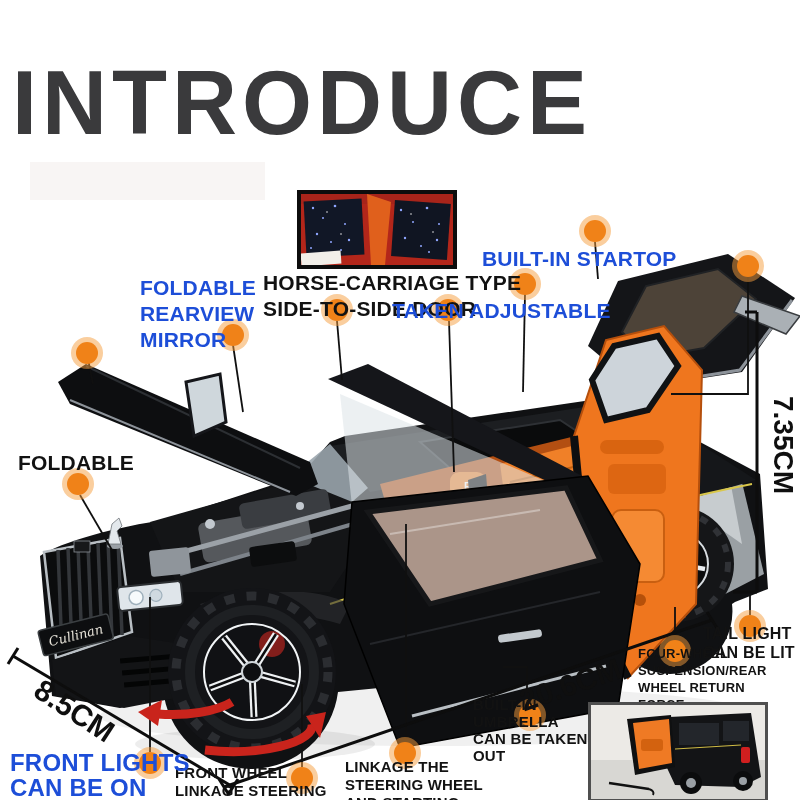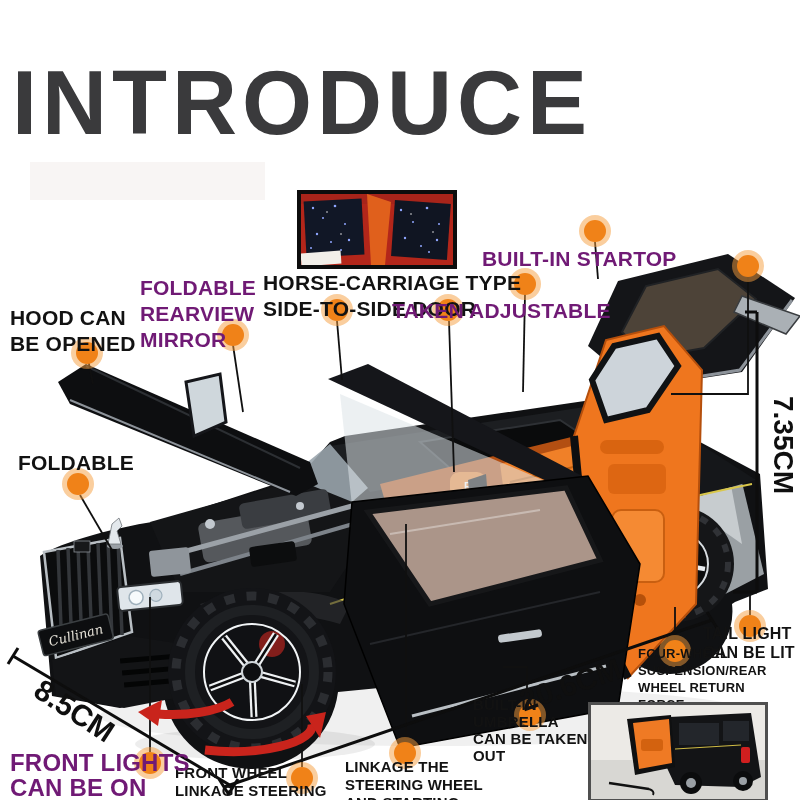--- a/index.html
+++ b/index.html
@@ -3,21 +3,21 @@
 <meta charset="utf-8">
 <style>
   html,body{margin:0;padding:0;background:#ffffff;}
   #canvas{position:relative;width:800px;height:800px;background:#ffffff;overflow:hidden;
           font-family:"Liberation Sans",sans-serif;margin-top:44px;}
   .layer{position:absolute;left:0;top:0;pointer-events:none;}
   #title{position:absolute;left:12px;top:14px;font-size:90px;font-weight:700;letter-spacing:5px;
          color:#3a3a3c;z-index:4;line-height:1;}
   #faint-block{position:absolute;left:30px;top:118px;width:235px;height:38px;background:#f8f5f4;z-index:0;}
   .lbl{position:absolute;font-weight:700;white-space:pre-line;z-index:5;color:#121212;letter-spacing:.2px;}
-  .purple{color:#701a75;}
+  .purple{color:#1d4ed8;}
   .md{font-size:21px;line-height:26px;}
   .sm{font-size:15px;line-height:18px;}
   .xs{font-size:13px;line-height:17px;}
   .dim{position:absolute;font-weight:700;color:#0f0f0f;z-index:4;white-space:nowrap;}
   #dim-height{left:799px;top:352px;font-size:28px;transform:rotate(90deg);transform-origin:left top;}
   #dim-length{left:518px;top:624px;font-size:30px;transform:rotate(-19deg);}
   #dim-width{left:30px;top:650px;font-size:30px;transform:rotate(33deg);}
   .dot{position:absolute;width:22px;height:22px;border-radius:50%;background:#f08218;
        box-shadow:0 0 0 5px rgba(246,157,62,.5);z-index:3;}
   .inset{position:absolute;z-index:5;background:#fff;}
@@ -236,22 +236,20 @@
   <span class="dot" style="left:664px;top:596px"></span>
   <span class="dot" style="left:739px;top:571px"></span>
 
   <div class="lbl md purple" style="left:482px;top:202px">BUILT-IN STARTOP</div>
   <div class="lbl md" style="left:263px;top:226px">HORSE-CARRIAGE TYPE
 SIDE-TO-SIDE DOOR</div>
   <div class="lbl md purple" style="left:140px;top:231px">FOLDABLE
 REARVIEW
 MIRROR</div>
   <div class="lbl md purple" style="left:392px;top:254px">TAKEN ADJUSTABLE</div>
-  <div class="lbl md" style="left:10px;top:261px">HOOD CAN
-BE OPENED</div>
   <div class="lbl md" style="left:18px;top:406px">FOLDABLE</div>
   <div class="lbl" style="left:703px;top:580px;font-size:16px;line-height:19px">TAIL LIGHT
 CAN BE LIT</div>
   <div class="lbl xs" style="left:638px;top:601px">FOUR-WHEEL
 SUSPENSION/REAR
 WHEEL RETURN
 FORCE</div>
   <div class="lbl sm" style="left:473px;top:652px;line-height:17px">BUILT-IN
 UMBRELLA
 CAN BE TAKEN

